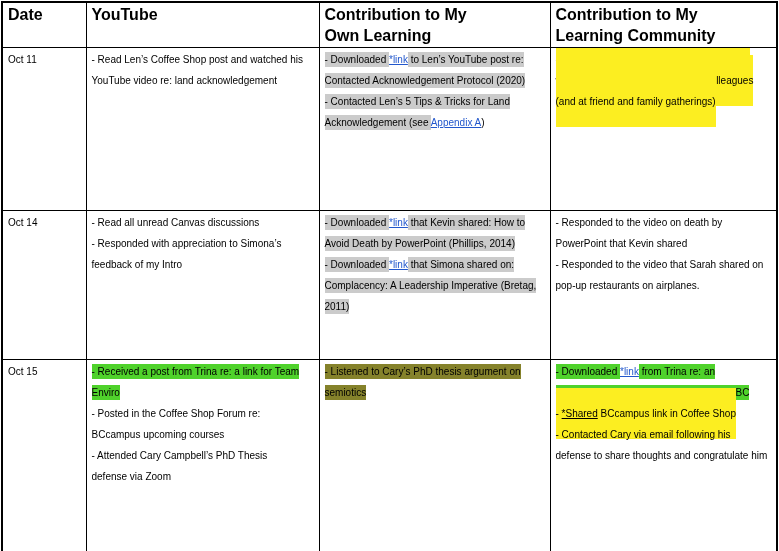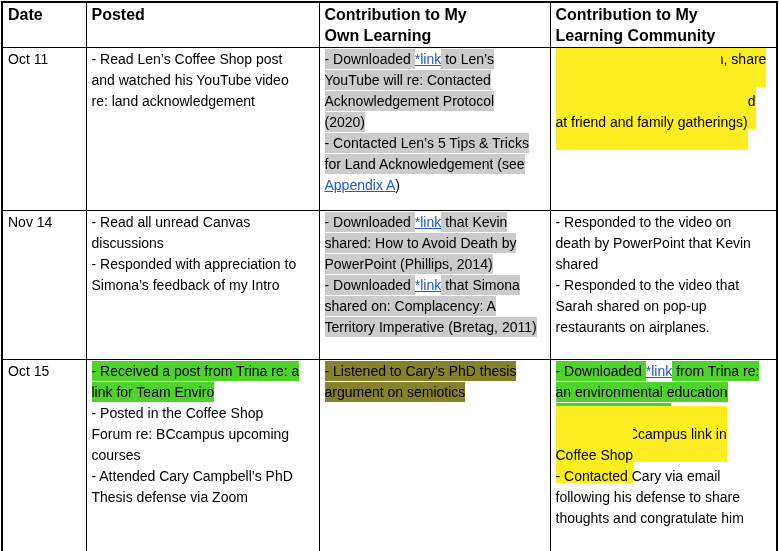--- a/index.html
+++ b/index.html
@@ -29,21 +29,21 @@
     overflow: hidden;
   }
   th {
     font-size: 16px;
     line-height: 21px;
     font-weight: bold;
     padding: 1px 4px 1px 5px;
     white-space: pre-line;
   }
   td {
-    font-size: 14px;
+    font-size: 10px;
     line-height: 21px;
     padding: 1px 5px 1px 5px;
     color: #000;
   }
   td.cell-action { padding-right: 14px; }
   td.cell-own { padding-right: 12px; }
   td.cell-comm { padding-right: 8px; }
 
   tr.r-header { height: 42px; }
   tr.r-oct11 { height: 163px; }
@@ -72,69 +72,69 @@
 <table class="journal">
   <colgroup>
     <col class="c-date">
       <col class="c-action">
       <col class="c-own">
       <col class="c-comm">
   </colgroup>
   <tbody>
       <tr class="r-header">
     <th>Date</th>
-    <th>Posted</th>
+    <th>YouTube</th>
     <th>Contribution to My
 Own Learning</th>
     <th>Contribution to My
 Learning Community</th>
   </tr>
 
   <tr class="r-oct11">
     <td class="cell-date">
       <div class="item">Oct 11</div>
     </td>
     <td class="cell-action">
       <div class="item">
         <span>- Read Len’s Coffee Shop post and watched his YouTube video re: land acknowledgement</span>
       </div>
     </td>
     <td class="cell-own">
       <div class="item">
-        <span class="hl-gray">- Downloaded </span><a class="link">*link</a><span class="hl-gray"> to Len’s YouTube will re: </span><span class="hl-gray it">Contacted Acknowledgement Protocol</span><span class="hl-gray"> (2020)</span>
+        <span class="hl-gray">- Downloaded </span><a class="link">*link</a><span class="hl-gray"> to Len’s YouTube post re: </span><span class="hl-gray it">Contacted Acknowledgement Protocol</span><span class="hl-gray"> (2020)</span>
       </div>
       <div class="item">
         <span class="hl-gray">- Contacted Len’s </span><span class="hl-gray it">5 Tips &amp; Tricks for Land Acknowledgement</span><span class="hl-gray"> (see </span><a class="link">Appendix A</a><span>)</span>
       </div>
     </td>
     <td class="cell-comm">
       <div class="item">
         <span class="hl-yellow">- I will </span><span class="hl-yellow it">honour</span><span class="hl-yellow"> where I learn, share and work when I meet with classmates and colleagues (and at friend and family gatherings)</span>
       </div>
     </td>
   </tr>
 
   <tr class="r-oct14">
     <td class="cell-date">
-      <div class="item">Nov 14</div>
+      <div class="item">Oct 14</div>
     </td>
     <td class="cell-action">
       <div class="item">
         <span>- Read all unread Canvas discussions</span>
       </div>
       <div class="item">
         <span>- Responded with appreciation to Simona’s feedback of my Intro</span>
       </div>
     </td>
     <td class="cell-own">
       <div class="item">
         <span class="hl-gray">- Downloaded </span><a class="link">*link</a><span class="hl-gray"> that Kevin shared: </span><span class="hl-gray it">How to Avoid Death by PowerPoint</span><span class="hl-gray"> (Phillips, 2014)</span>
       </div>
       <div class="item">
-        <span class="hl-gray">- Downloaded </span><a class="link">*link</a><span class="hl-gray"> that Simona shared on: </span><span class="hl-gray it">Complacency: A Territory Imperative</span><span class="hl-gray"> (Bretag, 2011)</span>
+        <span class="hl-gray">- Downloaded </span><a class="link">*link</a><span class="hl-gray"> that Simona shared on: </span><span class="hl-gray it">Complacency: A Leadership Imperative</span><span class="hl-gray"> (Bretag, 2011)</span>
       </div>
     </td>
     <td class="cell-comm">
       <div class="item">
         <span>- Responded to the video on death by PowerPoint that Kevin shared</span>
       </div>
       <div class="item">
         <span>- Responded to the video that Sarah shared on pop-up restaurants on airplanes.</span>
       </div>
     </td>

